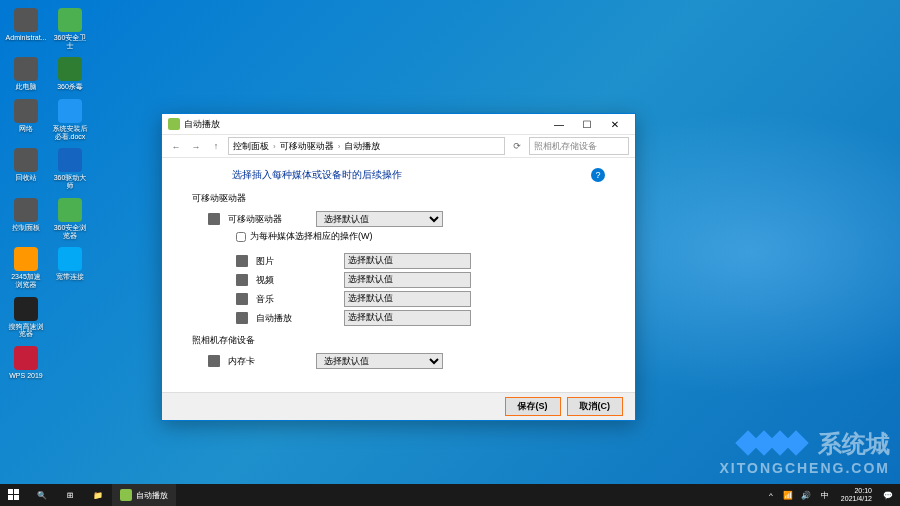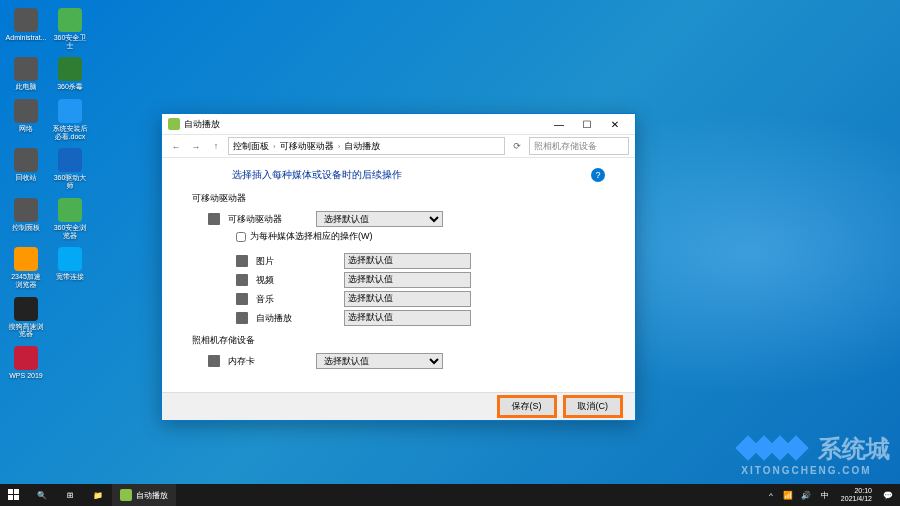--- a/index.html
+++ b/index.html
@@ -59,25 +59,25 @@
     
     .section-label { font-size: 9px; margin: 8px 0 6px 0; }
     .row { display: flex; align-items: center; gap: 8px; font-size: 9px; margin: 3px 0 3px 16px; }
     .row .ricon { width: 12px; height: 12px; background: #666; border-radius: 1px; display: inline-block; }
     .row .rlabel { width: 80px; }
     .row select, .row .selbox { width: 127px; height: 16px; font-size: 9px; border: 1px solid #999; background: #e8e8e8; padding: 0 3px; }
     
     .subrow { margin-left: 44px; }
     
     .btnbar { height: 28px; background: #f0f0f0; border-top: 1px solid #ddd; display: flex; align-items: center; justify-content: flex-end; padding: 0 12px; gap: 6px; }
-    .btnbar button { font-size: 9px; padding: 2px 12px; border: 3px solid #f97316; background: #e1e1e1; cursor: pointer; }
-    
-    
-    .watermark { position: absolute; right: 10px; bottom: 30px; color: rgba(255,255,255,0.5); font-size: 24px; font-weight: bold; text-align: left; }
-    .watermark .sub { font-size: 10px; letter-spacing: 2px; }
+    .btnbar button { font-size: 9px; padding: 2px 12px; border: 1px solid #f97316; background: #e1e1e1; cursor: pointer; font-weight: bold; }
+    
+    
+    .watermark { position: absolute; right: 10px; bottom: 30px; color: rgba(255,255,255,0.5); font-size: 24px; font-weight: bold; text-align: right; }
+    .watermark .sub { font-size: 14px; letter-spacing: 2px; }
     .diamonds { display: inline-flex; gap: 2px; margin-right: 8px; }
     .diamond { width: 18px; height: 18px; background: #3399ff; transform: rotate(45deg); margin: 0 -2px; }
     
     
     .taskbar { position: absolute; bottom: 0; left: 0; right: 0; height: 22px; background: #1a1a1a; display: flex; align-items: center; color: white; font-size: 8px; }
     .tb-left { display: flex; align-items: center; height: 100%; }
     .tb-btn { width: 28px; height: 100%; display: flex; align-items: center; justify-content: center; cursor: pointer; }
     .tb-item { display: flex; align-items: center; gap: 4px; height: 100%; padding: 0 8px; background: rgba(255,255,255,0.08); cursor: pointer; }
     .tb-item .tico { width: 12px; height: 12px; background: #8bc34a; border-radius: 2px; }
     .tb-right { margin-left: auto; display: flex; align-items: center; gap: 6px; padding: 0 6px; }

